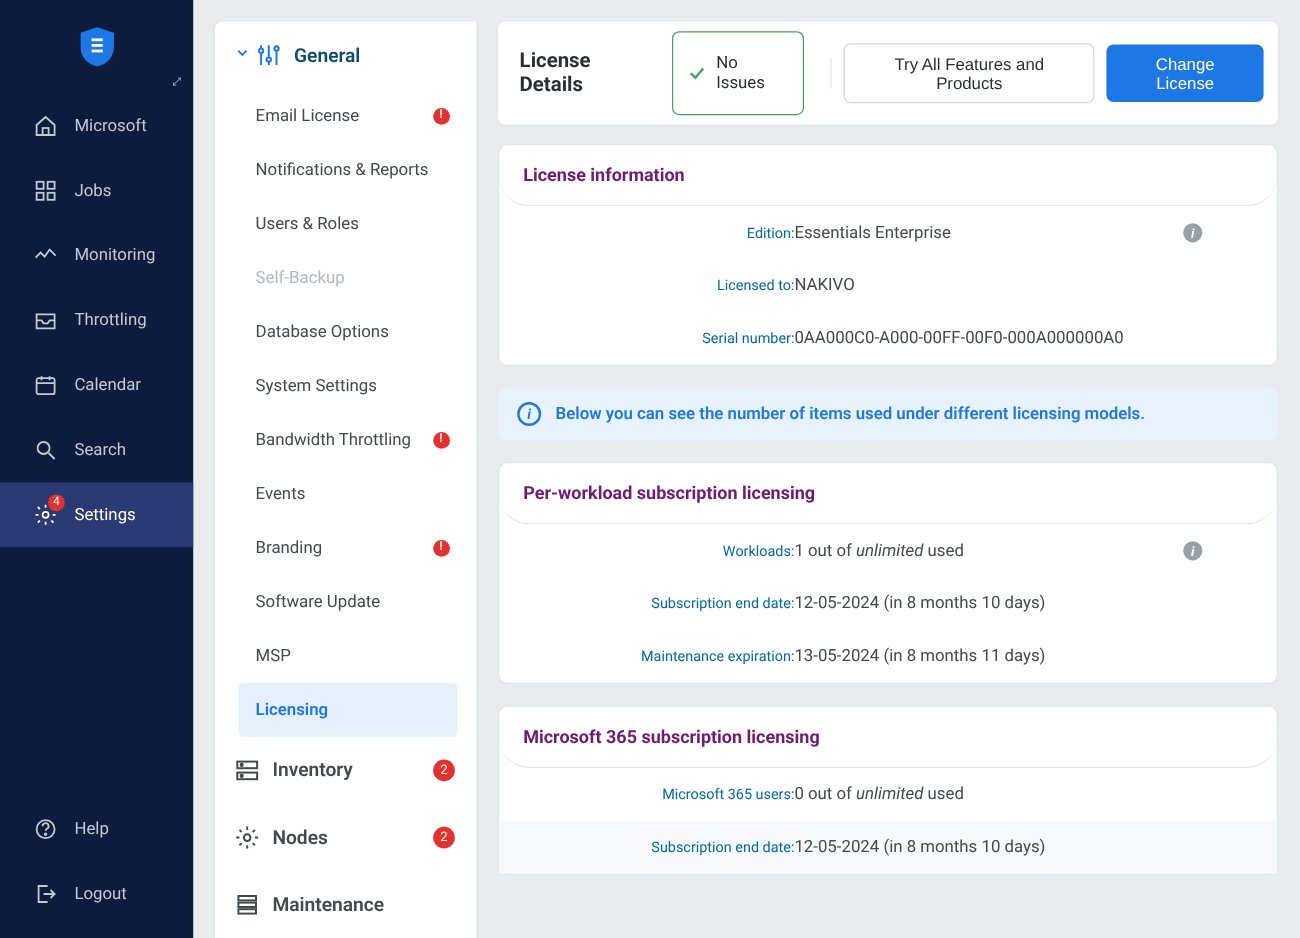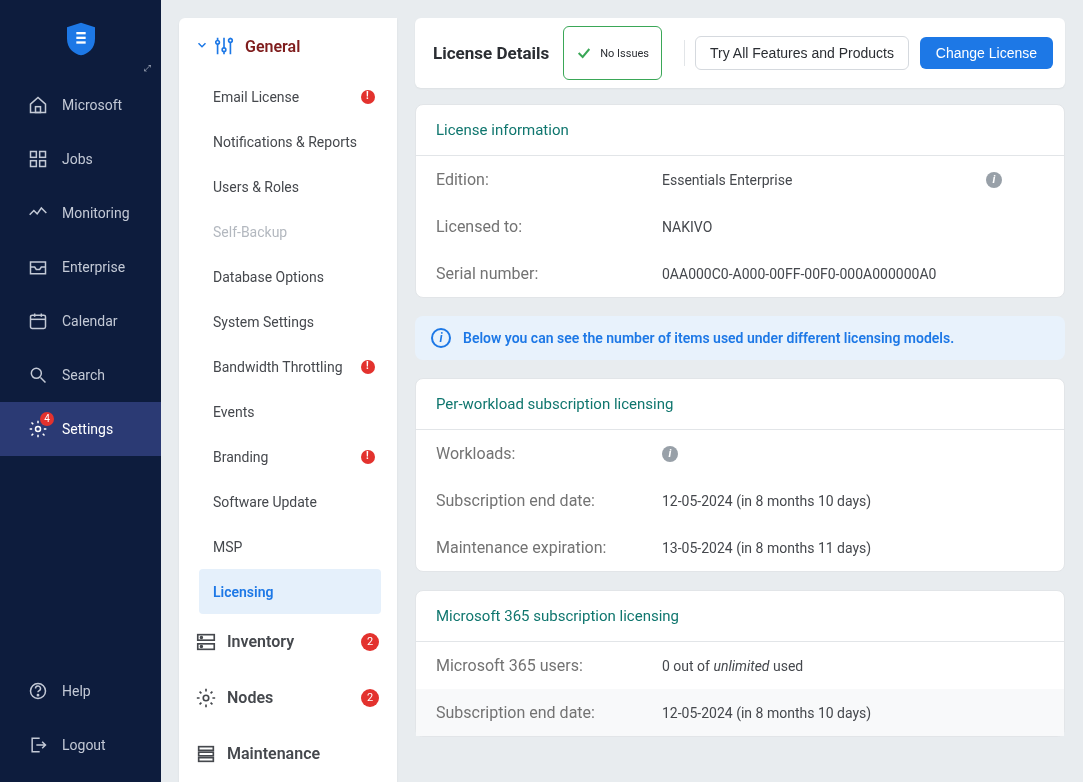--- a/index.html
+++ b/index.html
@@ -19,51 +19,51 @@
   .nav-badge { position:absolute; left:40px; top:10px; background:#e3322e; color:#fff; font-size:10px; border-radius:8px; min-width:14px; height:14px; line-height:14px; text-align:center; padding:0 3px;}
   .nav-spacer { flex:1; }
   
   
   .settings-panel { width:218px; background:#fff; margin:18px 0 0 18px; border-radius:6px 0 0 0; box-shadow:0 1px 2px rgba(0,0,0,0.08); overflow-y:auto; }
   .sp-section-head { display:flex; align-items:center; height:56px; padding-left:16px; cursor:pointer; border-bottom:1px solid rgba(0,0,0,0); position:relative;}
   .sp-section-head.expanded { border-bottom:none;}
   .sp-chevron { color:#1d78e6; margin-right:4px; }
   .sp-head-icon { color:#1d78e6; margin-right:10px; display:flex;}
   .sp-head-icon svg { width:22px; height:22px;}
-  .sp-head-label { font-size:16px; font-weight:600; color:#7f1d1d;}
+  .sp-head-label { font-size:16px; font-weight:600; color:#0c4a6e;}
   .sp-sub-head .sp-head-label { color:#45484d;text-align:right; }
   .sp-sub-head .sp-head-icon { color:#45484d; }
   .sp-head-badge { position:absolute; right:18px; background:#e3322e; color:#fff; border-radius:10px; min-width:18px; height:18px; line-height:18px; text-align:center; font-size:11px;}
   .sp-item { height:45px; display:flex; align-items:center; padding-left:34px; cursor:pointer; position:relative; color:#45484d; font-size:14px;}
   .sp-item.selected { background:#e5f0fb; color:#1d78e6; border-radius:4px; margin:0 16px 0 20px; padding-left:14px; padding-right:14px;}
   .sp-item.selected .sp-item-label{ font-weight:600;}
   .sp-item.disabled { color:#b3b8bf;}
   .sp-item .alert-dot { position:absolute; right:22px; width:14px; height:14px; border-radius:50%; background:#e3322e;}
   .sp-item .alert-dot::after { content:"!"; color:#fff; font-size:10px; font-weight:700; position:absolute; left:5px; top:0;}
   
   
   .main { flex:1; padding:18px 18px 18px 18px; overflow-y:auto;}
   .topbar { display:flex; align-items:center; background:#ffffff; border-radius:6px; padding:8px 12px; margin-bottom:16px; box-shadow:0 1px 2px rgba(0,0,0,0.05);}
   .topbar-title { font-size:17px; font-weight:700; color:#2b2e33; margin-right:14px; margin-left:6px;}
-  .pill { display:flex; align-items:center; border:1px solid #3aa757; color:#2b2e33; border-radius:6px; padding:18px 12px; font-size:11px; margin-right:12px;}
+  .pill { display:flex; align-items:center; border:1px solid #3aa757; color:#2b2e33; border-radius:6px; padding:18px 12px; font-size:14px; margin-right:12px;}
   .pill svg { width:16px; height:16px; margin-right:8px; color:#3aa757;}
   .vdiv { width:1px; height:26px; background:#e2e5e8; margin:0 10px;}
   .btn-outline { border:1px solid #d5d9de; background:#fff; color:#2b2e33; border-radius:6px; padding:8px 14px; cursor:pointer; font-size:14px; margin-right:10px;}
   .btn-primary { background:#1d78e6; color:#fff; border:none; border-radius:6px; padding:8px 16px; cursor:pointer; font-size:14px; font-weight:400;}
   .topbar-spacer { flex:1; }
   
   .card { background:#fff; border:1px solid #e2e5e8; border-radius:8px; margin-bottom:18px;}
-  .card-head { padding:16px 20px; border-bottom:1px solid #e2e5e8; font-size:15px; font-weight:400; color:#0f766e;}
+  .card-head { padding:16px 20px; border-bottom:1px solid #e2e5e8; font-size:15px; font-weight:700; color:#701a75;border-radius:25px;}
   .info-banner { background:#e8f2fc; border-radius:8px; padding:12px 16px; display:flex; align-items:center; margin-bottom:18px;}
   .info-banner .info-icon { width:20px; height:20px; border:2px solid #1d78e6; border-radius:50%; color:#1d78e6; display:flex; align-items:center; justify-content:center; font-size:12px; font-weight:700; font-style:italic; margin-right:12px;}
   .info-banner .info-text { color:#1d78e6; font-weight:600; font-size:14px;}
   
   .row { display:flex; padding:14px 20px; align-items:center;}
   .row + .row { border-top:0px solid #edeef0;}
-  .row .rlabel { width:226px; color:#737373; font-size:16px;}
+  .row .rlabel { width:226px; color:#0369a1; font-size:12px;text-align:right;}
   .row .rval { flex:1; color:#45484d; font-size:14px;}
   .row .rval em { font-style:italic;}
   .row .rinfo { width:16px; height:16px; border-radius:50%; background:#98a0a8; color:#fff; font-size:11px; font-weight:700; display:flex; align-items:center; justify-content:center; font-style:italic; margin-right:42px;}
   .row.alt { background:#f8f9fa;}
 </style>
 </head>
 <body>
 
 <div class="nav">
   <div class="nav-logo">
@@ -104,21 +104,21 @@
         </span>
       <span class="nav-label">Monitoring</span>
     </div>
     <div class="nav-item">
       <span class="icon">
           <svg viewBox="0 0 24 24" fill="none" stroke="#c3c9d6" stroke-width="1.8">
             <path d="M3 6 H21 V20 H3 Z"></path>
             <path d="M3 12 H8 L10 15 H14 L16 12 H21"></path>
           </svg>
         </span>
-      <span class="nav-label">Enterprise</span>
+      <span class="nav-label">Throttling</span>
     </div>
     <div class="nav-item">
       <span class="icon">
           <svg viewBox="0 0 24 24" fill="none" stroke="#c3c9d6" stroke-width="1.8">
             <rect x="3" y="5" width="18" height="16" rx="2"></rect>
             <line x1="3" y1="10" x2="21" y2="10"></line>
             <line x1="8" y1="3" x2="8" y2="7"></line>
             <line x1="16" y1="3" x2="16" y2="7"></line>
           </svg>
         </span>
@@ -291,20 +291,21 @@
 
   <div class="info-banner">
     <span class="info-icon">i</span>
     <span class="info-text">Below you can see the number of items used under different licensing models.</span>
   </div>
 
   <div class="card">
     <div class="card-head">Per-workload subscription licensing</div>
     <div class="row">
       <span class="rlabel">Workloads:</span>
+      <span class="rval"><span>1 out of </span><em>unlimited</em><span> used</span></span>
       <span class="rinfo">i</span>
     </div>
     <div class="row">
       <span class="rlabel">Subscription end date:</span>
       <span class="rval">12-05-2024 (in 8 months 10 days)</span>
     </div>
     <div class="row">
       <span class="rlabel">Maintenance expiration:</span>
       <span class="rval">13-05-2024 (in 8 months 11 days)</span>
     </div>

